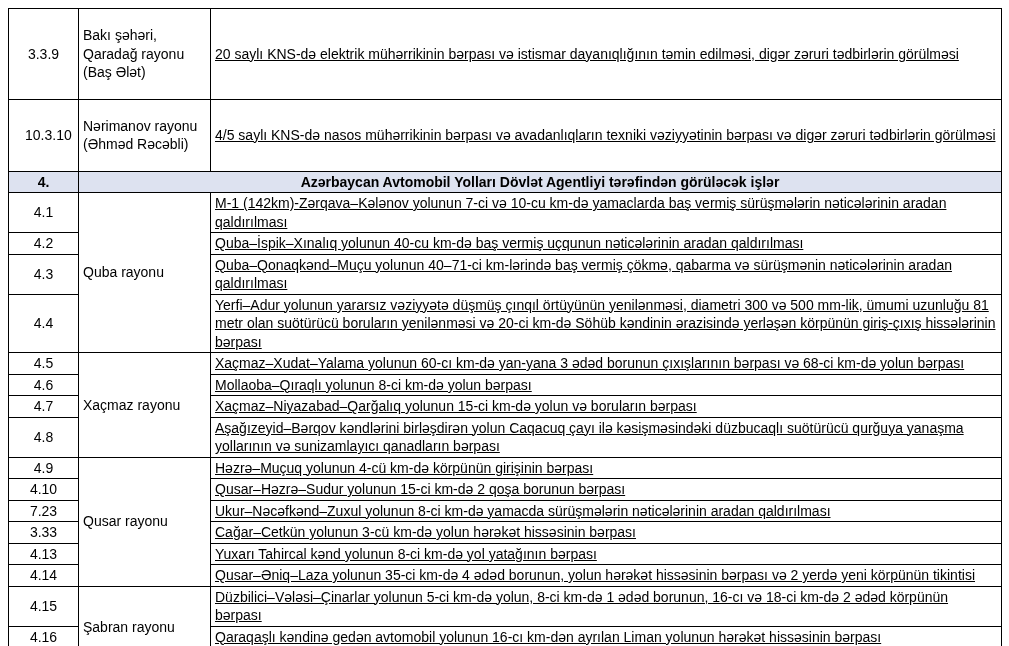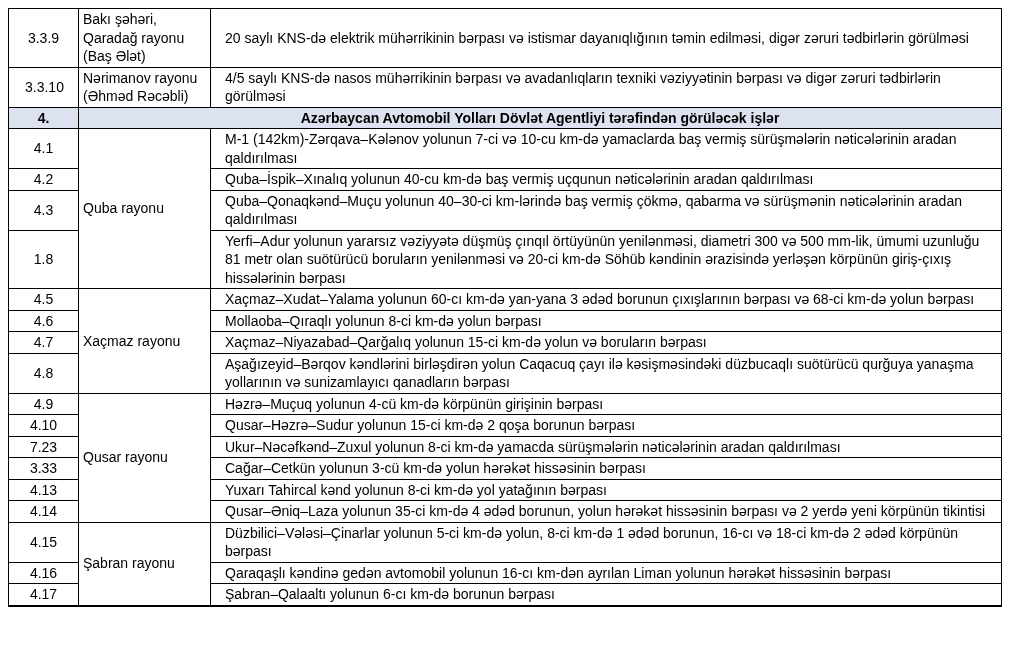--- a/index.html
+++ b/index.html
@@ -32,25 +32,26 @@
     border:1px solid #000000;
     vertical-align:middle;
     padding:1px 21px;
     overflow:hidden;
   }
   td.num{
     text-align:center;
     padding:1px 16px;
   }
   td.region{
-    padding:1px 4px;
+    padding:17px 4px;
     margin-top:43px;
   }
   td.desc{
-    padding:1px 5px 1px 14px;
+    padding:1px 5px 1px 4px;
+    text-decoration:underline;
   }
   tr.section td{
     background:#dde2f0;
     font-weight:bold;
   }
   tr.section td.title{
     text-align:center;
   }
 </style>
 </head>
@@ -65,45 +66,45 @@
       </colgroup>
     <tbody>
 
       <tr>
         <td class="num">3.3.9</td>
         <td class="region">Bakı şəhəri, Qaradağ rayonu (Baş Ələt)</td>
         <td class="desc">20 saylı KNS-də elektrik mühərrikinin bərpası və istismar dayanıqlığının təmin edilməsi, digər zəruri tədbirlərin görülməsi</td>
       </tr>
 
       <tr>
-        <td class="num">3.3.10</td>
+        <td class="num">10.3.10</td>
         <td class="region">Nərimanov rayonu (Əhməd Rəcəbli)</td>
         <td class="desc">4/5 saylı KNS-də nasos mühərrikinin bərpası və avadanlıqların texniki vəziyyətinin bərpası və digər zəruri tədbirlərin görülməsi</td>
       </tr>
 
       <tr class="section">
         <td class="num">4.</td>
         <td class="title" colspan="2">Azərbaycan Avtomobil Yolları Dövlət Agentliyi tərəfindən görüləcək işlər</td>
       </tr>
 
       <tr>
         <td class="num">4.1</td>
         <td class="region" rowspan="4">Quba rayonu</td>
         <td class="desc">M-1 (142km)-Zərqava–Kələnov yolunun 7-ci və 10-cu km-də yamaclarda baş vermiş sürüşmələrin nəticələrinin aradan qaldırılması</td>
       </tr>
       <tr>
         <td class="num">4.2</td>
         <td class="desc">Quba–İspik–Xınalıq yolunun 40-cu km-də baş vermiş uçqunun nəticələrinin aradan qaldırılması</td>
       </tr>
       <tr>
         <td class="num">4.3</td>
-        <td class="desc">Quba–Qonaqkənd–Muçu yolunun 40–30-ci km-lərində baş vermiş çökmə, qabarma və sürüşmənin nəticələrinin aradan qaldırılması</td>
+        <td class="desc">Quba–Qonaqkənd–Muçu yolunun 40–71-ci km-lərində baş vermiş çökmə, qabarma və sürüşmənin nəticələrinin aradan qaldırılması</td>
       </tr>
       <tr>
-        <td class="num">1.8</td>
+        <td class="num">4.4</td>
         <td class="desc">Yerfi–Adur yolunun yararsız vəziyyətə düşmüş çınqıl örtüyünün yenilənməsi, diametri 300 və 500 mm-lik, ümumi uzunluğu  81 metr olan suötürücü boruların yenilənməsi və 20-ci km-də Söhüb kəndinin ərazisində yerləşən körpünün giriş-çıxış hissələrinin bərpası</td>
       </tr>
 
       <tr>
         <td class="num">4.5</td>
         <td class="region" rowspan="4">Xaçmaz rayonu</td>
         <td class="desc">Xaçmaz–Xudat–Yalama yolunun 60-cı km-də yan-yana 3 ədəd borunun çıxışlarının bərpası və 68-ci km-də yolun bərpası</td>
       </tr>
       <tr>
         <td class="num">4.6</td>

